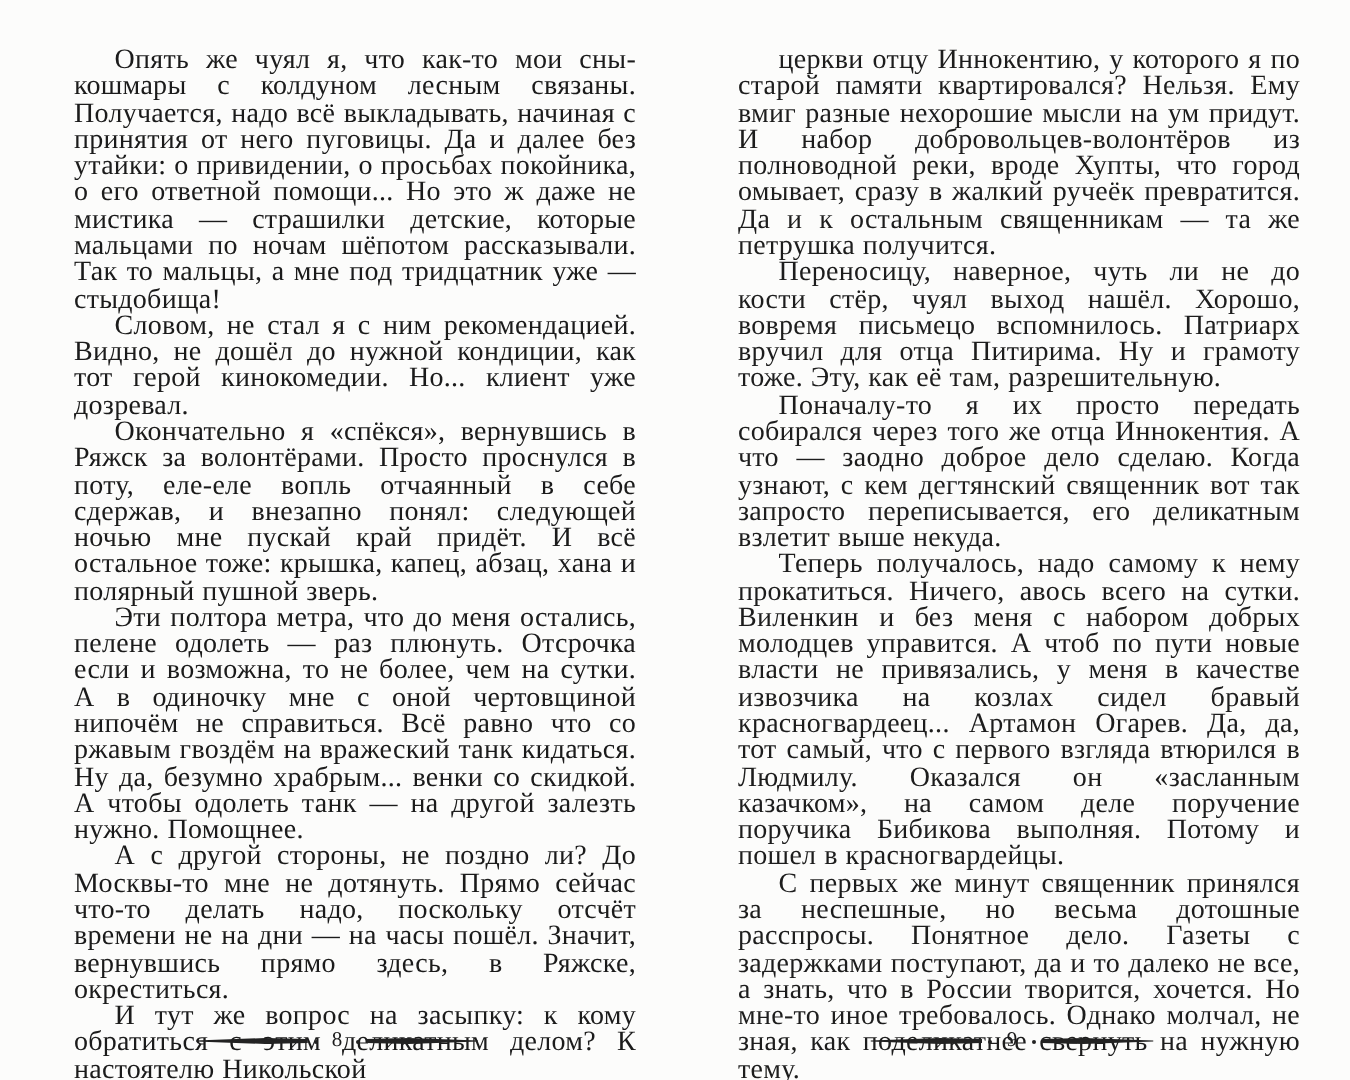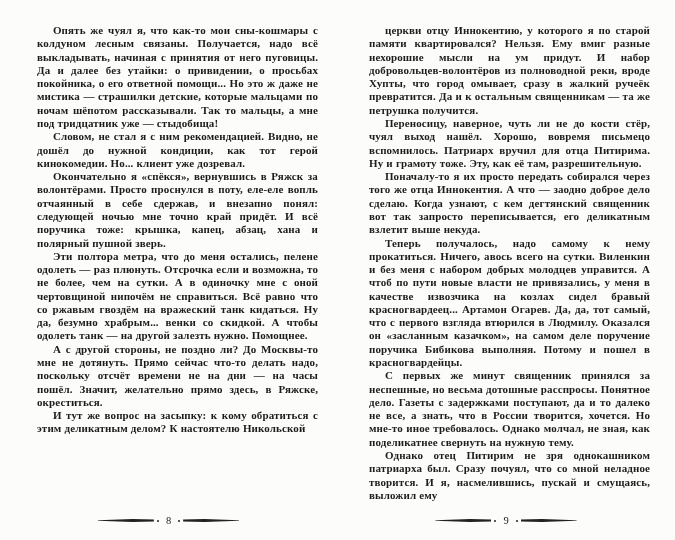--- a/index.html
+++ b/index.html
@@ -43,27 +43,26 @@
 
   .textblock {
     width: 100%;
   }
 
   p.para {
     margin: 0;
     text-align: justify;
     text-justify: inter-word;
     text-indent: 1.45em;
-    font-size: 11px;
+    font-size: 14px;
     line-height: 13.28px;
     color: #1b1b1b;
     letter-spacing: 0.01em;
     word-spacing: 0.02em;
     hyphens: manual;
-    font-weight: bold;
     -webkit-hyphens: manual;
   }
 
   
   .page-right p.para {
     color: #1d1d1d;
   }
 
   .folio {
     position: absolute;
@@ -114,23 +113,23 @@
 </style>
 </head>
 <body>
 
 <div class="spread">
 
   <div class="page page-left">
     <div class="textblock">
       <p class="para">Опять же чуял я, что как-то мои сны-кошмары с колдуном лесным связаны. Получается, надо всё выкладывать, начиная с принятия от него пуговицы. Да и далее без утайки: о привидении, о просьбах покойника, о его ответной помощи... Но это ж даже не мистика — страшилки детские, которые мальцами по ночам шёпотом рассказывали. Так то мальцы, а мне под тридцатник уже — стыдобища!</p>
       <p class="para">Словом, не стал я с ним рекомендацией. Видно, не дошёл до нужной кондиции, как тот герой кинокомедии. Но... клиент уже дозревал.</p>
-      <p class="para">Окончательно я «спёкся», вернувшись в Ряжск за волонтёрами. Просто проснулся в поту, еле-еле вопль отчаянный в себе сдержав, и внезапно понял: следующей ночью мне точно край придёт. И всё поручика тоже: крышка, капец, абзац, хана и полярный пушной зверь.</p>
+      <p class="para">Окончательно я «спёкся», вернувшись в Ряжск за волонтёрами. Просто проснулся в поту, еле-еле вопль отчаянный в себе сдержав, и внезапно понял: следующей ночью мне пускай край придёт. И всё остальное тоже: крышка, капец, абзац, хана и полярный пушной зверь.</p>
       <p class="para">Эти полтора метра, что до меня остались, пелене одолеть — раз плюнуть. Отсрочка если и возможна, то не более, чем на сутки. А в одиночку мне с оной чертовщиной нипочём не справиться. Всё равно что со ржавым гвоздём на вражеский танк кидаться. Ну да, безумно храбрым... венки со скидкой. А чтобы одолеть танк — на другой залезть нужно. Помощнее.</p>
-      <p class="para">А с другой стороны, не поздно ли? До Москвы-то мне не дотянуть. Прямо сейчас что-то делать надо, поскольку отсчёт времени не на дни — на часы пошёл. Значит, желательно прямо здесь, в Ряжске, окреститься.</p>
+      <p class="para">А с другой стороны, не поздно ли? До Москвы-то мне не дотянуть. Прямо сейчас что-то делать надо, поскольку отсчёт времени не на дни — на часы пошёл. Значит, вернувшись прямо здесь, в Ряжске, окреститься.</p>
       <p class="para">И тут же вопрос на засыпку: к кому обратиться с этим деликатным делом? К настоятелю Никольской</p>
     </div>
     <div class="folio">
       <span class="folio-inner">
         <span class="rule rule-left"></span>
         <span class="dot"></span>
         <span class="folio-num">8</span>
         <span class="dot"></span>
         <span class="rule rule-right"></span>
       </span>

